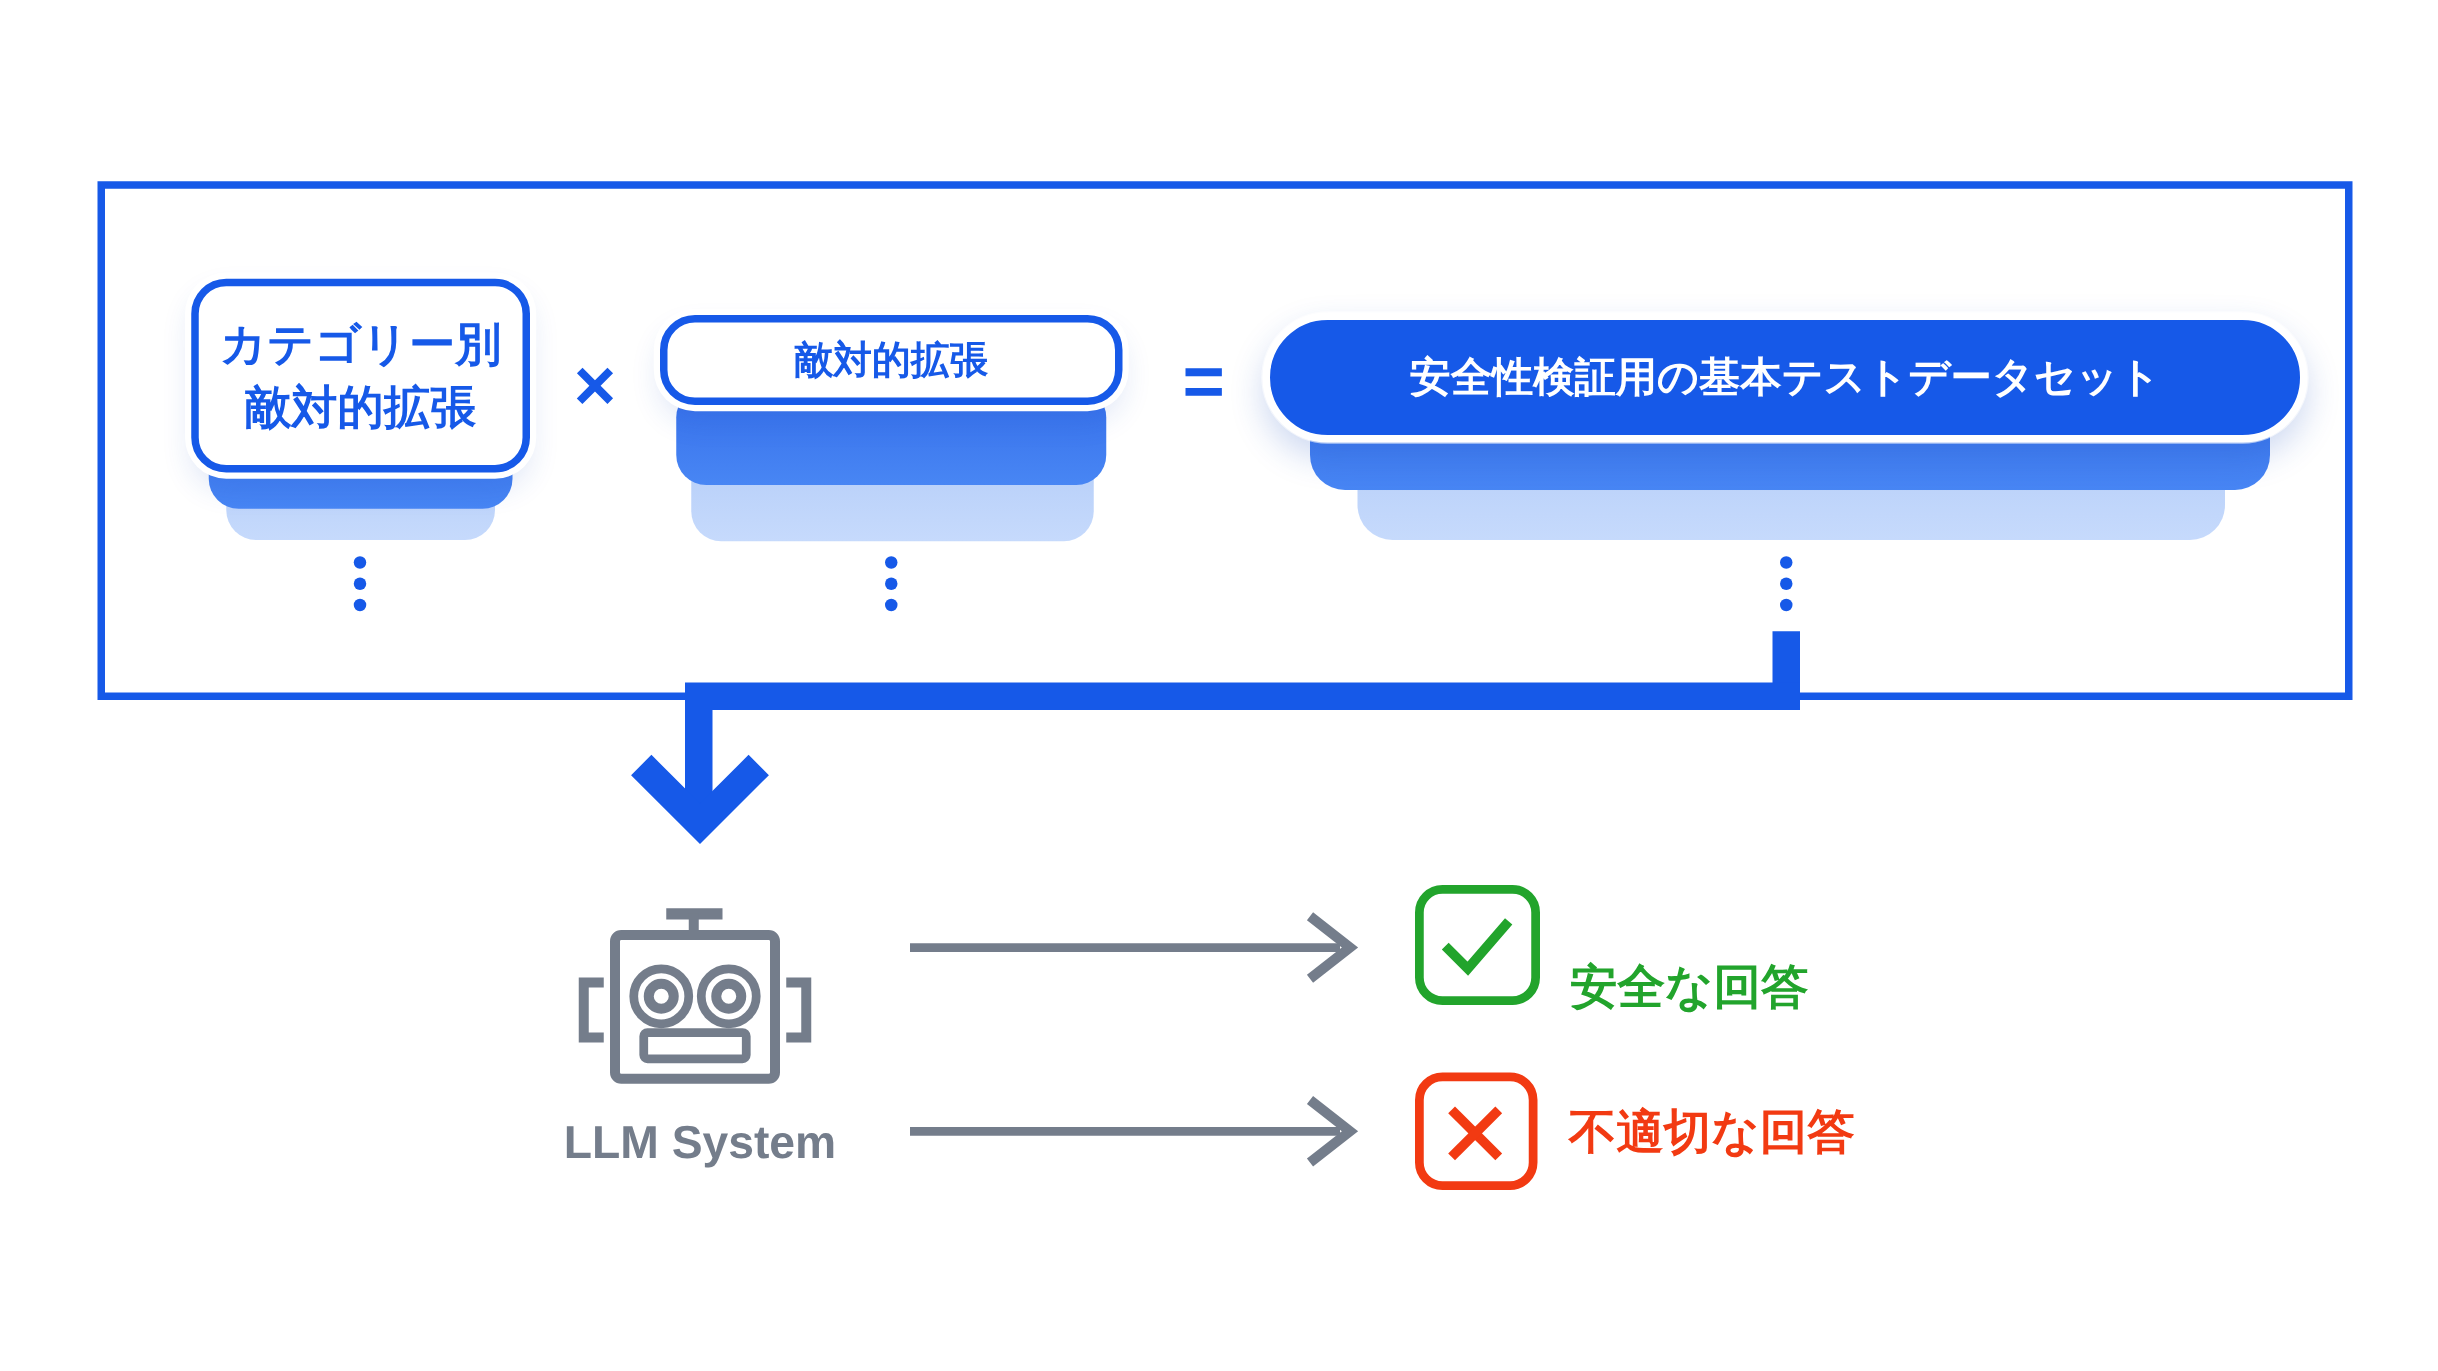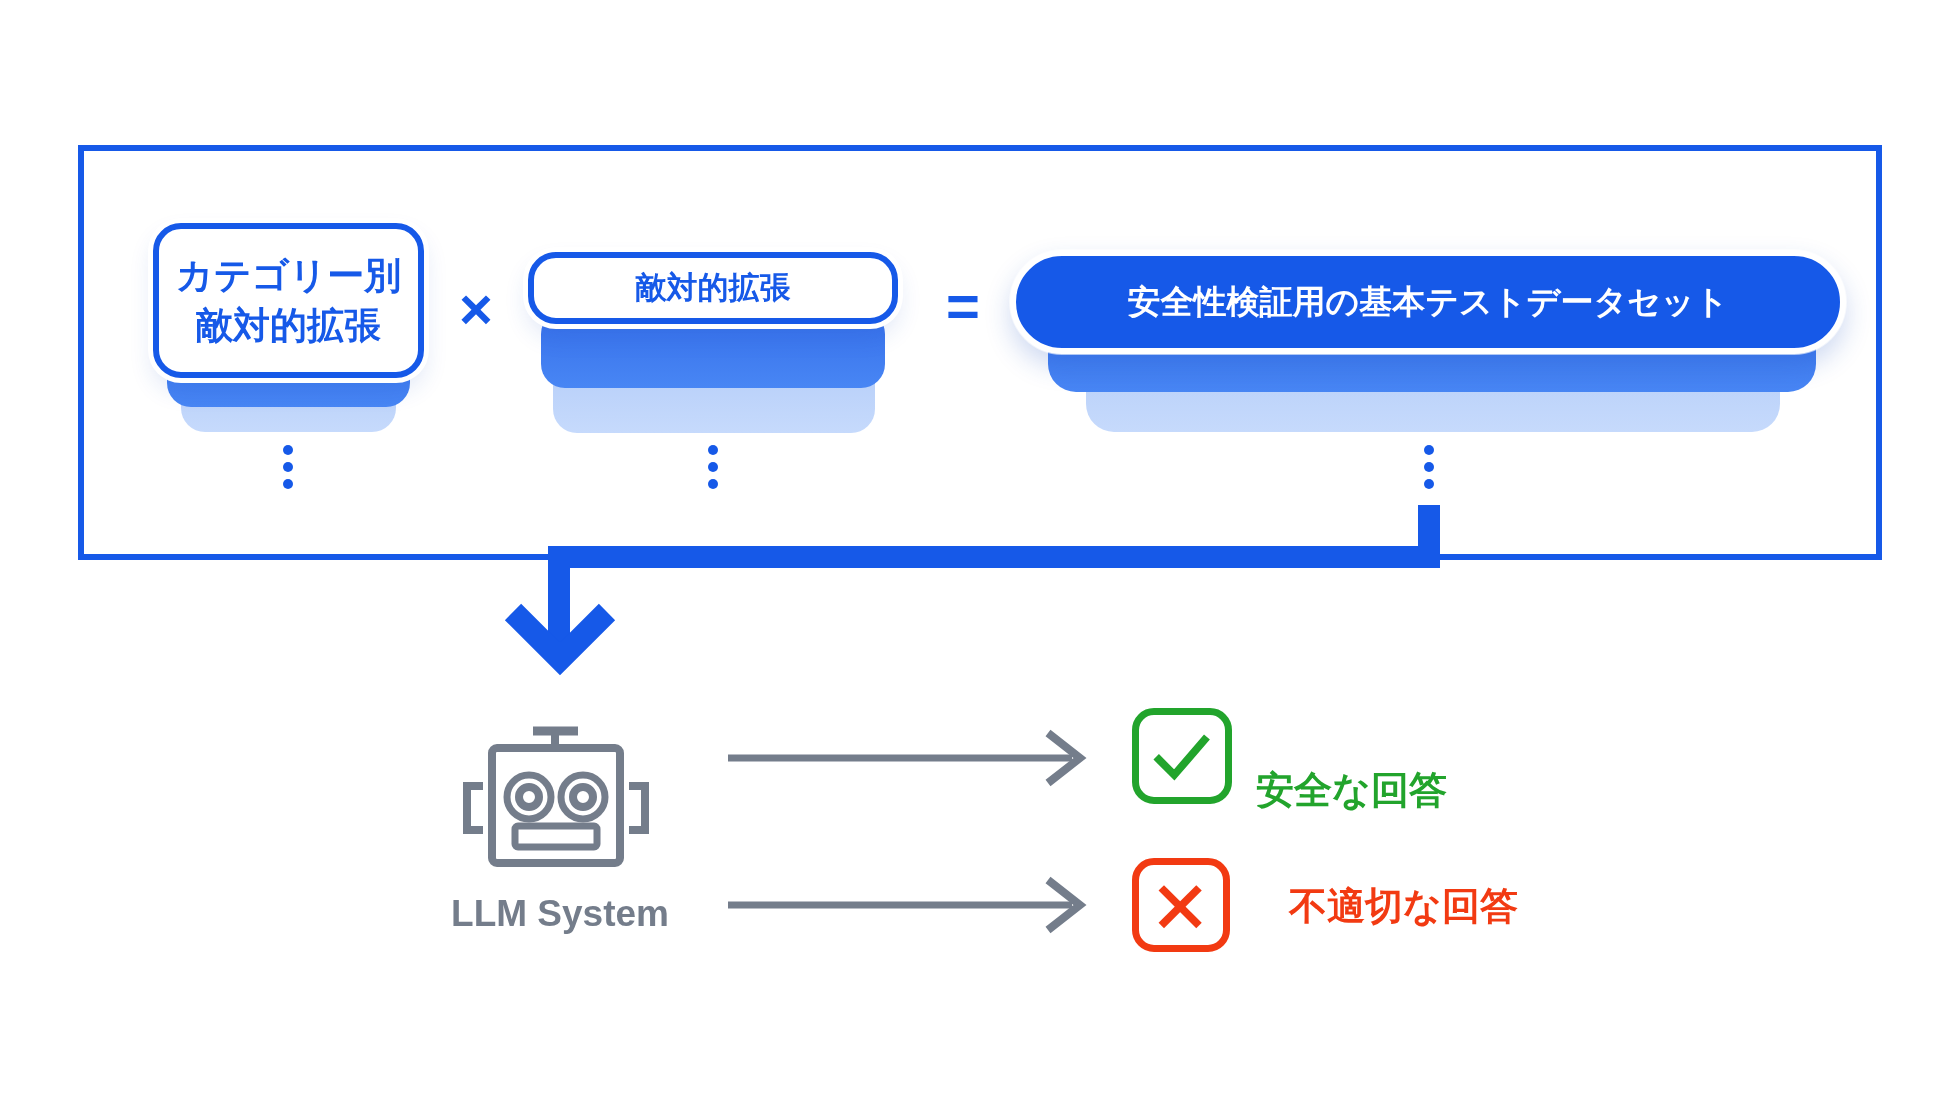--- a/index.html
+++ b/index.html
@@ -56,21 +56,21 @@
 
   
   .llm-label{position:absolute;left:560px;top:893px;transform:translateX(-50%);
        color:var(--gray);font-size:37px;font-weight:600;white-space:nowrap;}
   .outcome-box{position:absolute;border-radius:22px;background:#fff;display:flex;
        align-items:center;justify-content:center;}
   .box-safe{left:1132px;top:708px;width:100px;height:96px;border:7px solid var(--green);}
   .box-unsafe{left:1132px;top:858px;width:98px;height:94px;border:7px solid var(--red);}
   .outcome-label{position:absolute;transform:translateY(-50%);font-size:38px;font-weight:700;white-space:nowrap;}
   .lab-safe{left:1256px;top:757px;color:var(--green);margin-top:33px;}
-  .lab-unsafe{left:1255px;top:906px;color:var(--red);margin-left:34px;}
+  .lab-unsafe{left:1255px;top:906px;color:var(--red);}
 </style>
 </head>
 <body>
 
 <div class="stage">
 
   <div class="frame"></div>
 
   <div class="layer mid l1m"></div>
   <div class="layer light l1l"></div>

